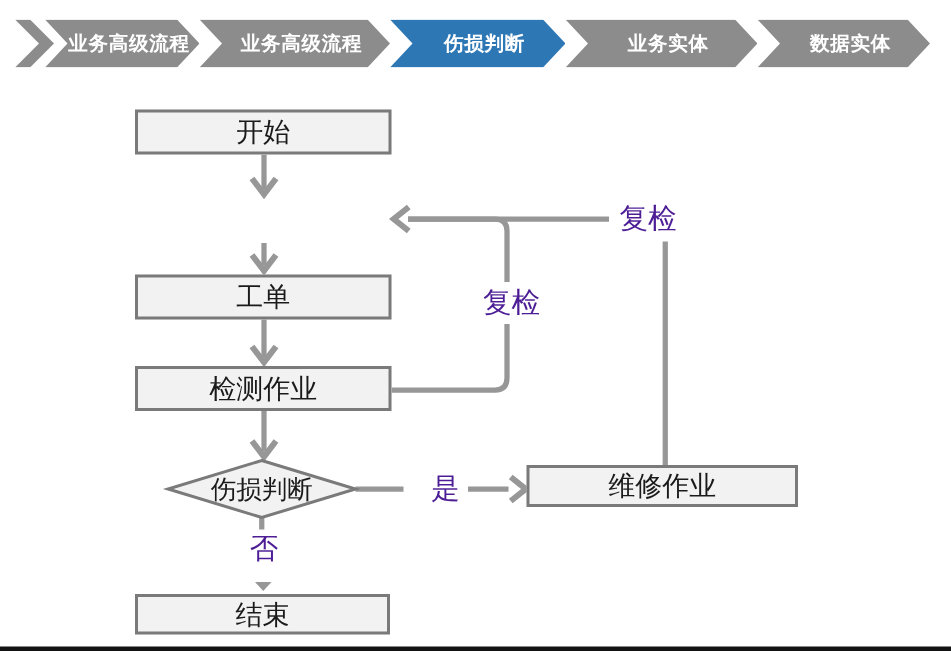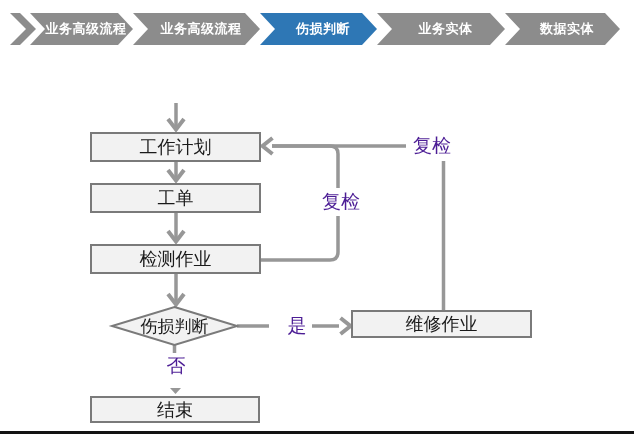--- a/index.html
+++ b/index.html
@@ -83,22 +83,22 @@
     <path class="conn" d="M237,326 H269"></path>
     <path class="conn" d="M312,326 H339"></path>
     <path class="head" d="M340.5,318 L350.5,326 L340.5,334"></path>
 
     <path class="conn" d="M174.5,345 V353"></path>
     <path class="tri" d="M170,388 h11 l-5.5,6 z"></path>
 
     <polygon class="diamond" points="174.5,307 237,326 174.5,345 112,326"></polygon>
   </svg>
 
-  <div class="node" style="left:90px;top:132px;width:171px;height:30px;">
-      <span>工作计划</span>
+  <div class="node" style="left:90px;top:73px;width:171px;height:30px;">
+      <span>开始</span>
     </div>
   <div class="node" style="left:90px;top:183px;width:171px;height:30px;">
       <span>工单</span>
     </div>
   <div class="node" style="left:90px;top:244px;width:171px;height:30px;">
       <span>检测作业</span>
     </div>
   <div class="node" style="left:351px;top:310px;width:181px;height:28px;">
       <span>维修作业</span>
     </div>

